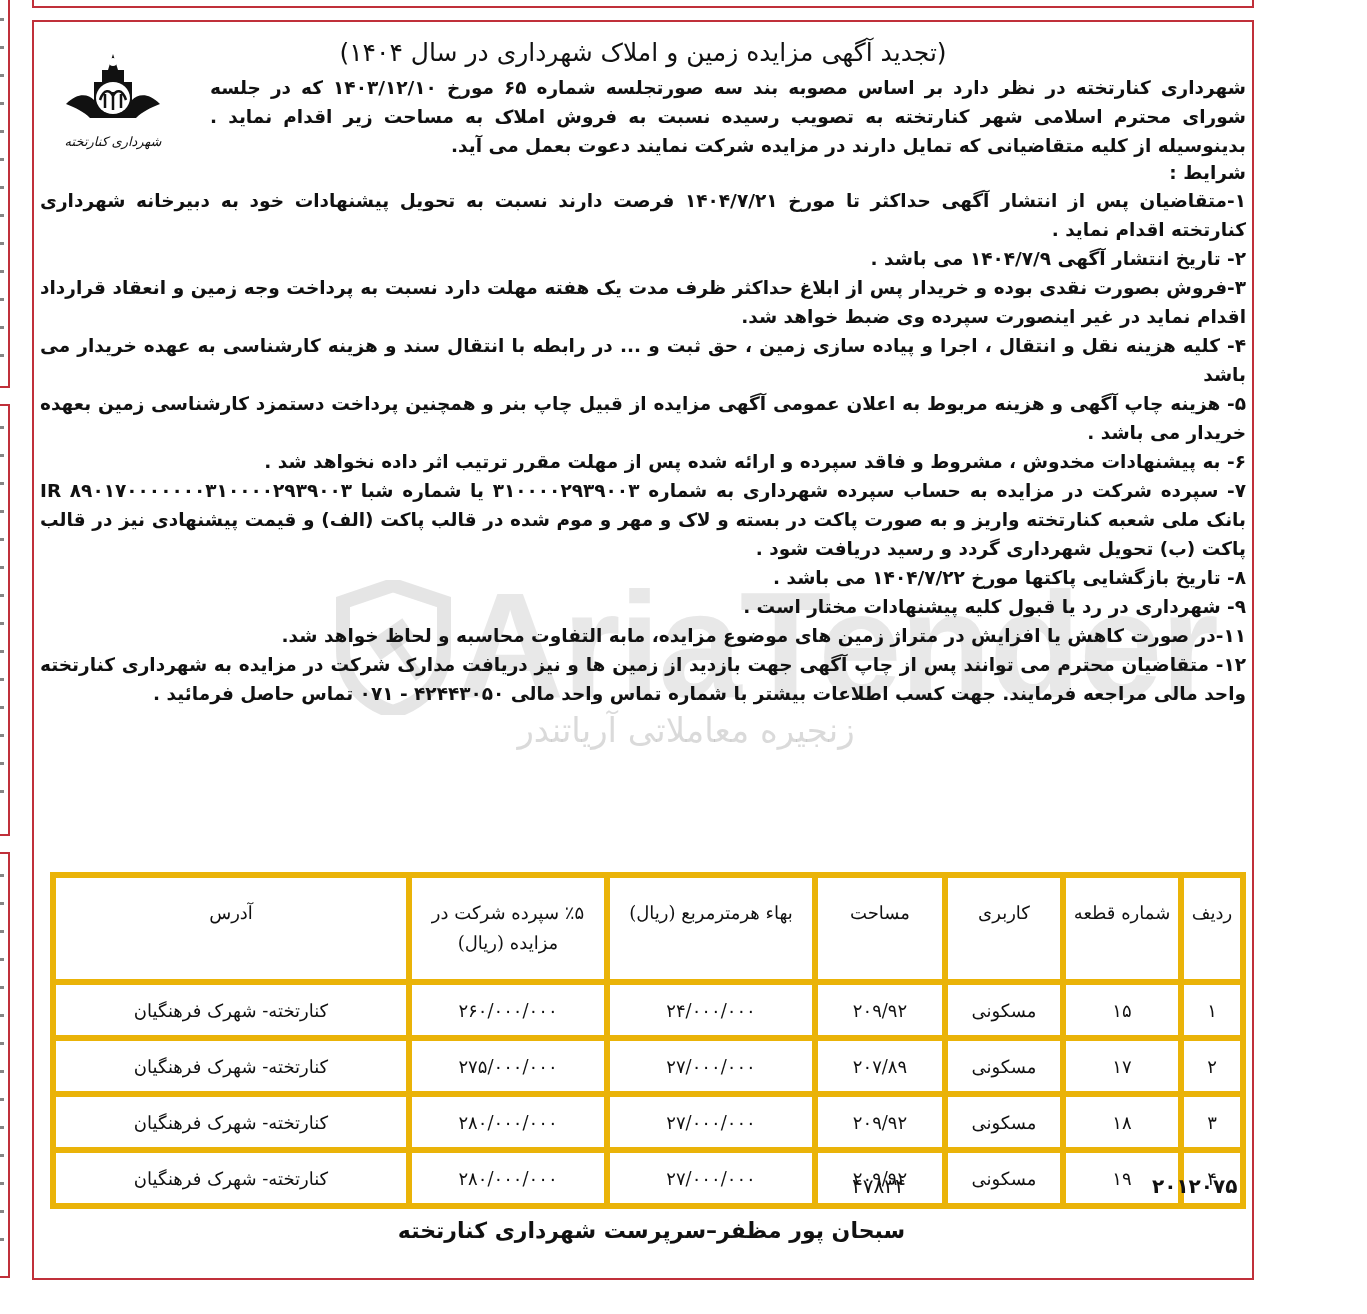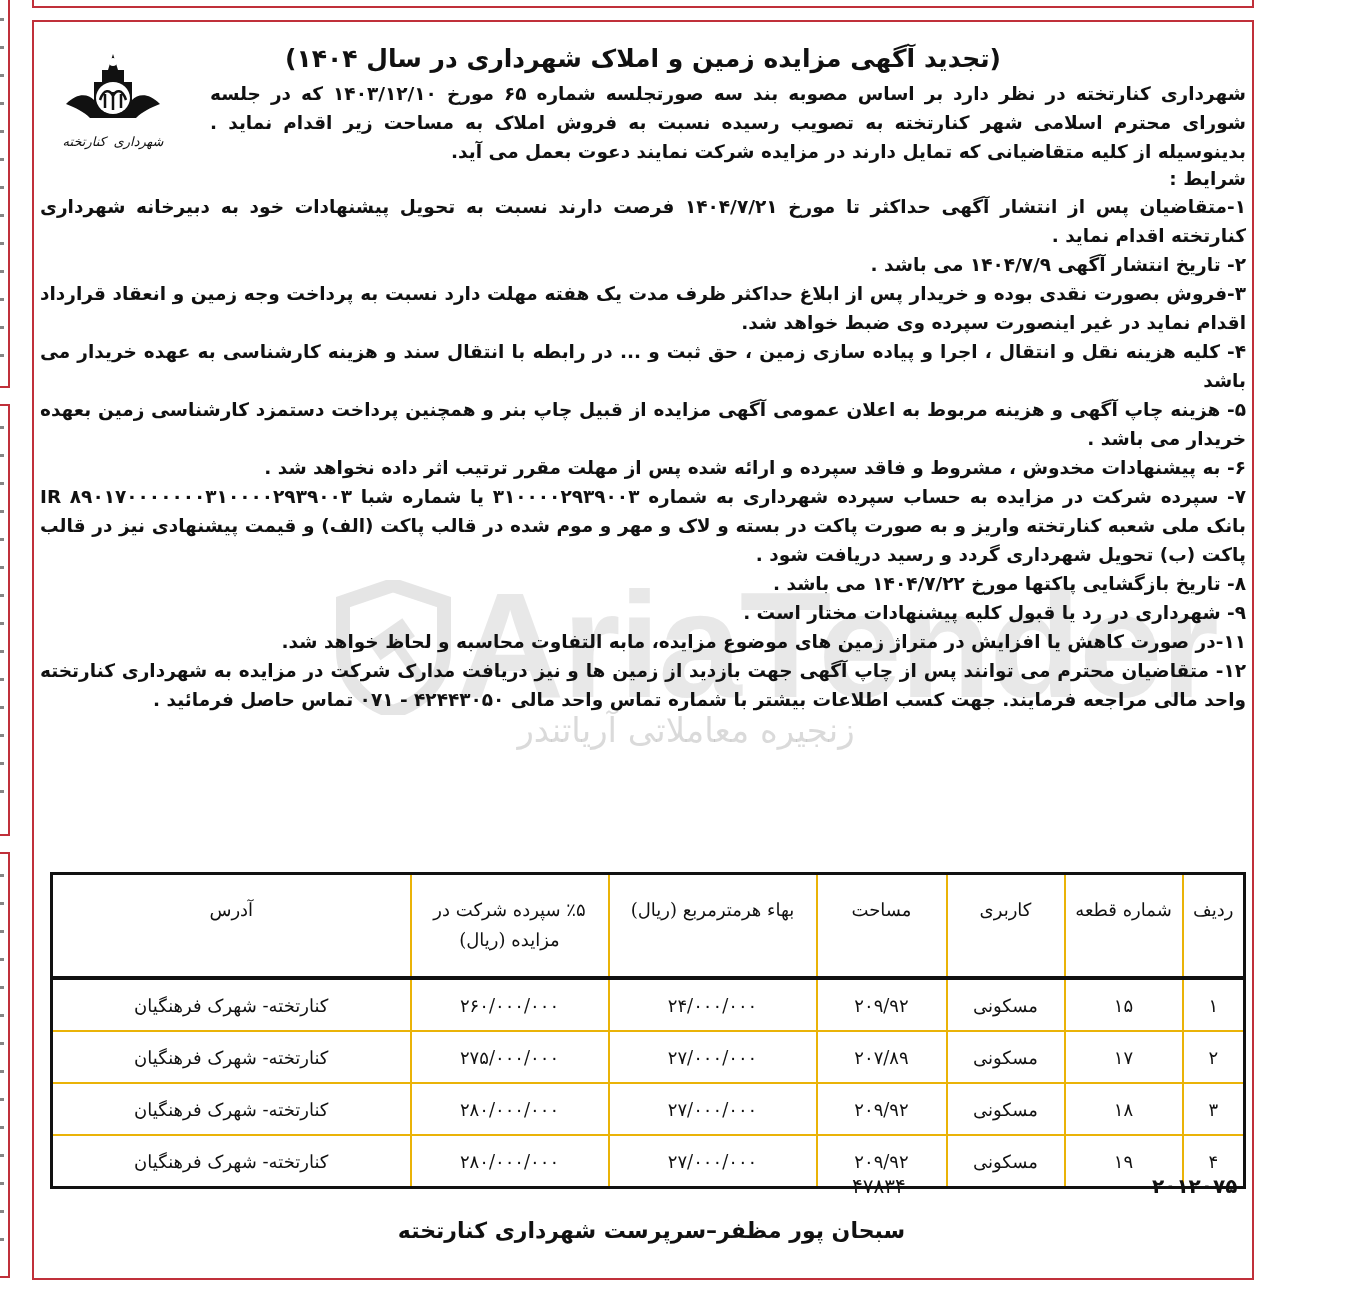--- a/index.html
+++ b/index.html
@@ -8,40 +8,40 @@
       font-family: "DejaVu Sans", sans-serif; color: #111;
     }
     .frame { position: absolute; border: 2px solid #c0303a; box-sizing: border-box; }
     .left-strip { position: absolute; border: 2px solid #c0303a; border-left: none; box-sizing: border-box; }
     .left-strip .dots { position: absolute; right: 4px; top: 20px; bottom: 20px; width: 6px;
       background: repeating-linear-gradient(to bottom, #222 0 3px, transparent 3px 28px); opacity: .55; }
     .top-frame { left: 32px; top: -4px; width: 1222px; height: 12px; }
     .main-frame { left: 32px; top: 20px; width: 1222px; height: 1260px; }
 
     .content { position: absolute; left: 40px; top: 28px; width: 1206px; direction: rtl; }
-    .title { text-align: center; font-weight: bold; font-size: 25px; margin: 16px 0 6px 0; letter-spacing: -0.3px; }
+    .title { text-align: center; font-weight: normal; font-size: 25px; margin: 10px 0 6px 0; letter-spacing: -0.3px; }
     .intro { font-size: 18.5px; line-height: 29px; font-weight: bold; padding-left: 170px; text-align: justify; }
     .para { font-size: 18.5px; line-height: 29px; font-weight: bold; text-align: justify; }
     .conds-label { font-size: 18.5px; font-weight: bold; line-height: 26px; }
 
     .logo { position: absolute; left: 58px; top: 42px; width: 110px; height: 120px; direction: ltr; }
     .logo-caption { position: absolute; left: 0; right: 0; top: 92px; text-align: center; font-size: 13px;
-      font-style: italic; direction: rtl; font-family: Liberation Mono, monospace; }
+      font-style: italic; direction: rtl; font-family: Liberation Sans, sans-serif; }
 
     .watermark { position: absolute; left: 336px; top: 570px; width: 700px; height: 190px;
       pointer-events: none; direction: ltr; }
     .wm-text { position: absolute; left: 120px; top: 0; font-size: 150px; font-weight: bold;
       color: rgba(150,150,150,0.22); font-family: "Liberation Sans", sans-serif; letter-spacing: -2px; line-height: 150px; }
     .wm-sub { position: absolute; left: 0; top: 140px; width: 700px; text-align: center; font-size: 34px;
       color: rgba(150,150,150,0.35); letter-spacing: 14px; direction: rtl; }
     .wm-shield { position: absolute; left: 0; top: 10px; width: 115px; height: 135px; }
 
     table.lots { position: absolute; left: 50px; top: 872px; width: 1196px; border-collapse: collapse;
       direction: rtl; font-size: 18px; border: 3px solid #111; }
-    table.lots th, table.lots td { border: 2px solid #eab308; text-align: center; font-weight: normal; }
+    table.lots th, table.lots td { border: 6px solid #eab308; text-align: center; font-weight: normal; }
     table.lots th { height: 80px; vertical-align: top; padding-top: 20px; line-height: 30px;
       font-family: "DejaVu Serif", serif; font-size: 18px; }
     table.lots thead tr { border-bottom: 4px solid #111; }
     table.lots td { height: 48px; font-family: "DejaVu Serif", serif; }
 
     .ref-left { position: absolute; left: 852px; top: 1174px; font-size: 20px; font-weight: normal; }
     .ref-right { position: absolute; left: 1152px; top: 1174px; font-size: 20px; font-weight: bold; }
     .signature { position: absolute; left: 0; width: 1287px; top: 1218px; text-align: center; direction: rtl;
       font-size: 22px; font-weight: bold; margin-left: 8px; }
   </style>

